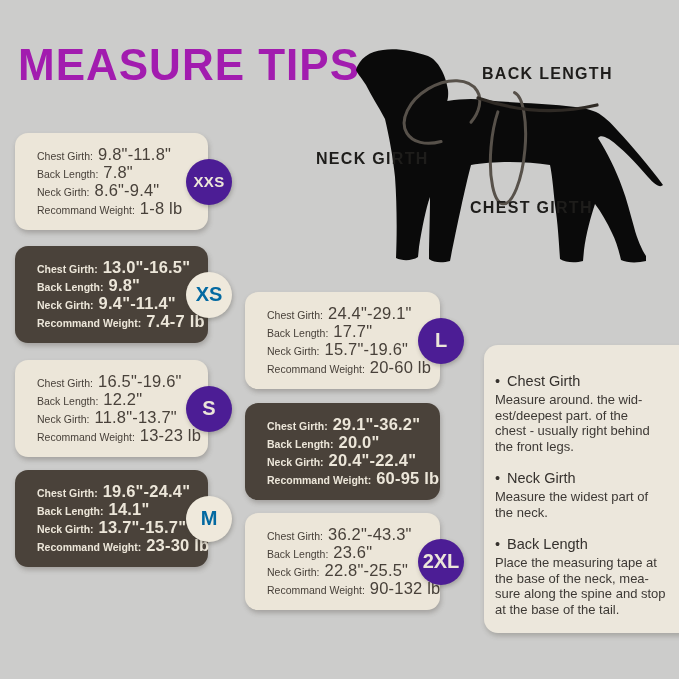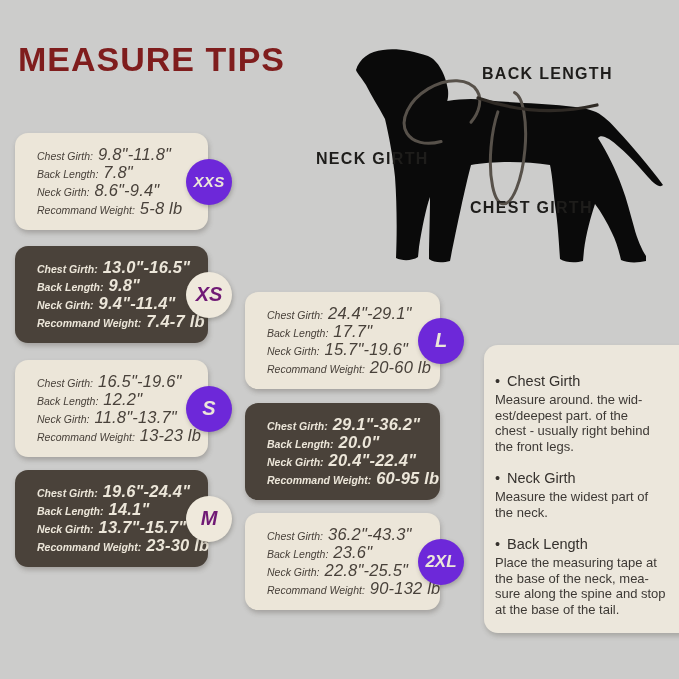--- a/index.html
+++ b/index.html
@@ -4,55 +4,55 @@
 <style>
   html,body{margin:0;padding:0;}
   body{font-family:"Liberation Sans",sans-serif;}
   #stage{
     position:relative;width:679px;height:679px;overflow:hidden;
     background:#cccccb;
   }
   
   .page-title{
     position:absolute;left:18px;top:40px;
-    font-size:34px;font-weight:800;letter-spacing:1px;color:#7f1d1d;
+    font-size:44px;font-weight:800;letter-spacing:1px;color:#a21caf;
   }
   
   .dog-svg{position:absolute;left:350px;top:46px;width:320px;height:228px;}
   .diagram-label{
     position:absolute;color:#1e1d1b;font-weight:600;letter-spacing:1.3px;
     font-size:16px;z-index:5;white-space:nowrap;
   }
   .lbl-back{left:482px;top:65px;}
   .lbl-neck{left:316px;top:150px;}
   .lbl-chest{left:470px;top:199px;}
   
   .card{
     position:absolute;width:193px;height:97px;border-radius:13px;
     box-shadow:1px 3px 5px rgba(60,55,45,.28);
-    padding:12px 0 0 22px;box-sizing:border-box;font-style:italic;
+    padding:12px 0 0 22px;box-sizing:border-box;
   }
   .card.light{background:#ece6d9;color:#48413a;}
   .card.dark{background:#4a423a;color:#ece6d9;}
   .row{display:flex;align-items:baseline;gap:5px;line-height:18px;height:18px;white-space:nowrap;}
   .row .lbl{font-size:10.5px;}
   .row .val{font-size:16.5px;letter-spacing:.2px;}
   .card.dark .row .lbl{font-weight:700;}
   .card.dark .row .val{font-weight:600;}
   .badge{
     position:absolute;right:-24px;top:50%;margin-top:-23px;
     width:46px;height:46px;border-radius:50%;
     display:flex;align-items:center;justify-content:center;
     font-weight:800;box-shadow:1px 2px 4px rgba(60,55,45,.3);
   }
-  .badge.b-dark{background:#6d28d9;color:#ece6d9;}
-  .badge.b-light{background:#efe9dc;color:#701a75;}
+  .badge.b-dark{background:#4c1d95;color:#ece6d9;}
+  .badge.b-light{background:#efe9dc;color:#0369a1;}
   .badge.sz3{font-size:15px;letter-spacing:.3px;}
   .badge.sz2{font-size:20px;}
-  .badge.sz2xl{font-size:17px;}
+  .badge.sz2xl{font-size:20px;}
   
   .pos-xxs{left:15px;top:133px;}
   .pos-xs {left:15px;top:246px;}
   .pos-s  {left:15px;top:360px;}
   .pos-m  {left:15px;top:470px;}
   .pos-l  {left:245px;top:292px;width:195px;}
   .pos-xl {left:245px;top:403px;width:195px;}
   .pos-2xl{left:245px;top:513px;width:195px;}
   
   .tips-panel{
@@ -131,21 +131,21 @@
     <div class="row">
         <span class="lbl">Back Length:</span>
         <span class="val">7.8"</span>
       </div>
     <div class="row">
         <span class="lbl">Neck Girth:</span>
         <span class="val">8.6"-9.4"</span>
       </div>
     <div class="row">
         <span class="lbl">Recommand Weight:</span>
-        <span class="val">5-8 lb</span>
+        <span class="val">1-8 lb</span>
       </div>
     <div class="badge b-dark sz3">XXS</div>
   </div>
 
   <div class="card dark pos-xs">
     <div class="row">
         <span class="lbl">Chest Girth:</span>
         <span class="val">13.0"-16.5"</span>
       </div>
     <div class="row">

